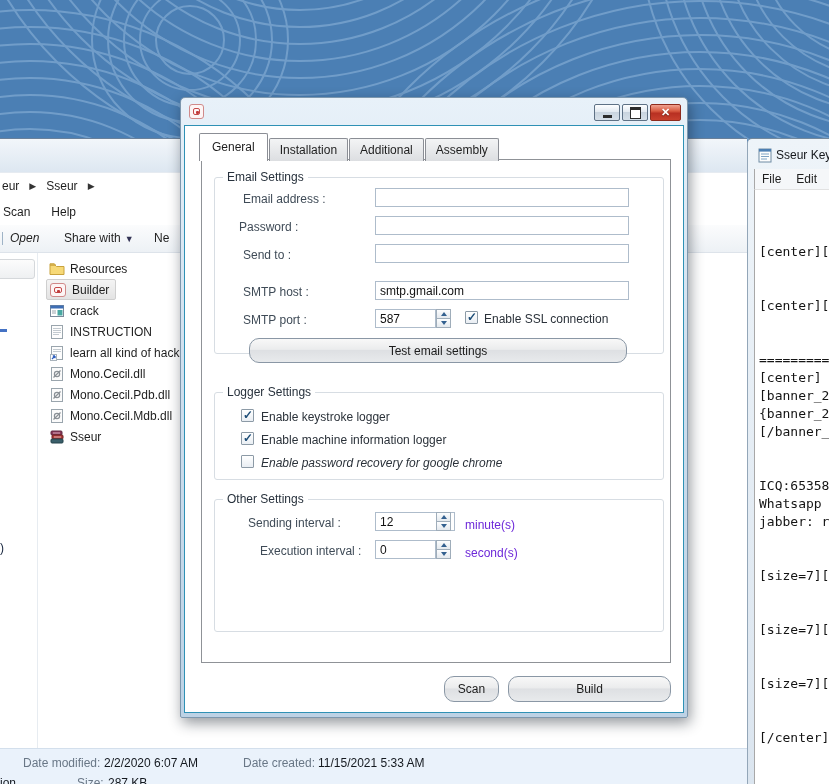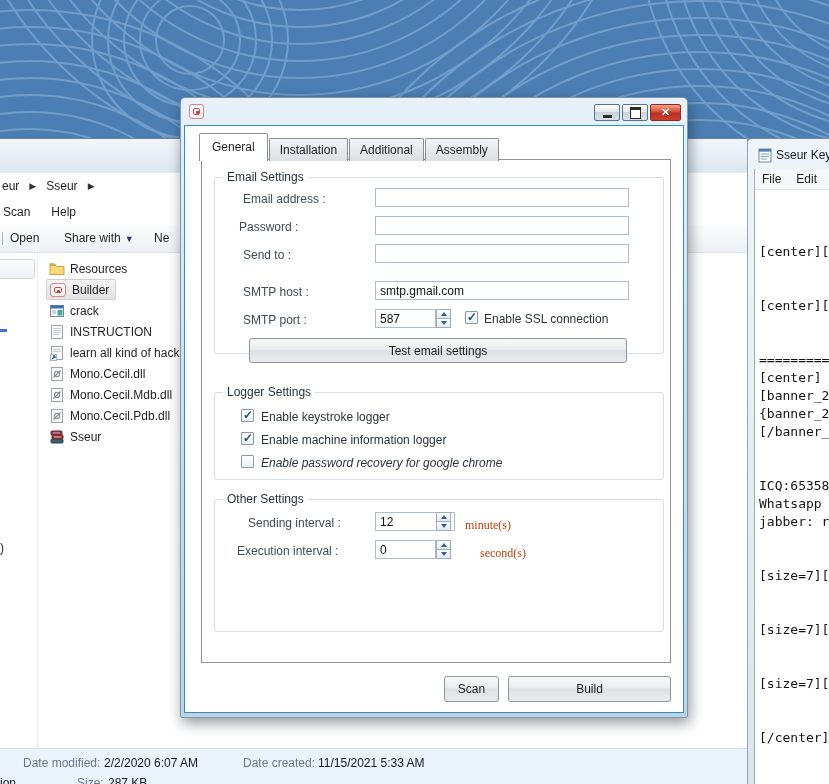--- a/index.html
+++ b/index.html
@@ -54,30 +54,30 @@
   .btn-close::before { content:"✕"; color:#fff; font-size:11px; font-weight:bold; text-shadow:0 1px 1px rgba(0,0,0,.4); }
   .dlg-client { position:absolute; left:3px; right:3px; top:27px; bottom:4px; background:#fff; border:1px solid #2f91b5; }
   .tabs { position:absolute; left:14px; top:7px; display:flex; align-items:flex-end; z-index:3; }
   .tab { padding:4px 10px; background:linear-gradient(#f3f4f5,#dcdee1); border:1px solid #8b8e95; border-bottom:none; border-radius:2px 2px 0 0; margin-right:1px; position:relative; }
   .tab.on { background:#fff; padding:6px 12px 7px; z-index:4; }
   .tab-panel { position:absolute; left:16px; top:33px; width:470px; height:504px; border:1px solid #8f9297; background:#fff; z-index:2; }
   .group { position:absolute; border:1px solid #d7dde3; border-radius:3px; }
   .group-title { position:absolute; top:-8px; left:8px; background:#fff; padding:0 4px; color:#27313c; white-space:nowrap; }
   .f-label { position:absolute; color:#3f4b57; white-space:nowrap; }
   .tbox { position:absolute; height:19px; border:1px solid #aebccb; background:#fff; font:12px "Liberation Sans",sans-serif; padding:0 4px; color:#111; }
-  .btn { border:1px solid #8a97a5; border-radius:3px; background:linear-gradient(#f8f8f8,#ebeced 45%,#dee0e3 50%,#e8eaec); font:12px "Liberation Sans",sans-serif; display:flex; align-items:center; justify-content:center; color:#1c1c1c; position:absolute; }
+  .btn { border:1px solid #8a97a5; border-radius:10px; background:linear-gradient(#f8f8f8,#ebeced 45%,#dee0e3 50%,#e8eaec); font:12px "Liberation Sans",sans-serif; display:flex; align-items:center; justify-content:center; color:#1c1c1c; position:absolute; }
   .checkbox { position:absolute; width:13px; height:13px; border:1px solid #8c9aa6; background:linear-gradient(#fff,#e9eef3); border-radius:1px; }
   .checkbox.on::after { content:"✓"; position:absolute; left:1px; top:-2px; font-size:12px; font-weight:bold; color:#1d4d77; }
   .cb-label { position:absolute; color:#2b323a; white-space:nowrap; }
   .spin { position:absolute; width:15px; height:19px; display:flex; flex-direction:column; }
   .spin > div { flex:1; border:1px solid #9fadba; background:linear-gradient(#fcfdfe,#e4e9ee); display:flex; align-items:center; justify-content:center; }
   .spin > div + div { border-top:none; }
   .spin .up::after { content:""; border-left:3px solid transparent; border-right:3px solid transparent; border-bottom:4px solid #33608f; }
   .spin .dn::after { content:""; border-left:3px solid transparent; border-right:3px solid transparent; border-top:4px solid #33608f; }
-  .unit { position:absolute; color:#c2410c; white-space:nowrap;font-family:Liberation Serif, serif; }
+  .unit { position:absolute; color:#6d28d9; white-space:nowrap; }
 </style>
 </head>
 <body>
 
 <svg class="wallpaper" width="829" height="320" viewBox="0 0 829 320">
   <rect x="0" y="0" width="829" height="320" fill="#4b7fb4"></rect>
   <g fill="none" stroke="#7ea8d1" stroke-width="2" opacity="0.75">
     <circle cx="30" cy="330" r="150"></circle>
       <circle cx="30" cy="330" r="167"></circle>
       <circle cx="30" cy="330" r="184"></circle>
@@ -135,21 +135,21 @@
     <span class="crumb-arrow">▶</span>
   </div>
 
   <div class="exp-menubar">
     <span class="menu-item" style="margin-left:3px;">Scan</span>
     <span class="menu-item" style="margin-left:21px;">Help</span>
   </div>
 
   <div class="exp-toolbar">
     <span class="tb-sliver"></span>
-    <span class="tb-item" style="left:10px;">Open</span>
+    <span class="tb-item" style="left:10px;font-style:italic;">Open</span>
     <span class="tb-item" style="left:64px;"><span>Share with</span><span class="tb-arrow">▼</span></span>
     <span class="tb-item" style="left:154px;">Ne</span>
   </div>
 
   <div class="exp-body">
     <div class="nav-stub"></div>
     <div class="nav-dash"></div>
     <span class="nav-paren">)</span>
     <div class="nav-divider"></div>
 
@@ -202,29 +202,29 @@
             <line x1="4.5" y1="11.5" x2="11.5" y2="4.5" stroke="#8a9096" stroke-width="1.2"></line>
           </svg>
         <span class="file-label">Mono.Cecil.dll</span>
       </div>
       <div class="file-row">
         <svg class="fi" viewBox="0 0 16 16">
             <rect x="2.5" y="1.5" width="11" height="13" fill="#fbfbfb" stroke="#9aa5ad"></rect>
             <circle cx="8" cy="8" r="2.6" fill="none" stroke="#8a9096" stroke-width="1.2"></circle>
             <line x1="4.5" y1="11.5" x2="11.5" y2="4.5" stroke="#8a9096" stroke-width="1.2"></line>
           </svg>
-        <span class="file-label">Mono.Cecil.Mdb.dll</span>
+        <span class="file-label">Mono.Cecil.Pdb.dll</span>
       </div>
       <div class="file-row">
         <svg class="fi" viewBox="0 0 16 16">
             <rect x="2.5" y="1.5" width="11" height="13" fill="#fbfbfb" stroke="#9aa5ad"></rect>
             <circle cx="8" cy="8" r="2.6" fill="none" stroke="#8a9096" stroke-width="1.2"></circle>
             <line x1="4.5" y1="11.5" x2="11.5" y2="4.5" stroke="#8a9096" stroke-width="1.2"></line>
           </svg>
-        <span class="file-label">Mono.Cecil.Pdb.dll</span>
+        <span class="file-label">Mono.Cecil.Mdb.dll</span>
       </div>
       <div class="file-row">
         <svg class="fi" viewBox="0 0 16 16">
             <rect x="2" y="2" width="11" height="4" rx="1" fill="#8c3b5a" stroke="#5e2740"></rect>
             <rect x="3" y="6" width="11" height="4" rx="1" fill="#b03a3a" stroke="#702121"></rect>
             <rect x="2" y="10" width="12" height="4" rx="1" fill="#3a5f6a" stroke="#24424a"></rect>
             <line x1="4" y1="4" x2="11" y2="4" stroke="#d8a9bb"></line>
             <line x1="5" y1="8" x2="12" y2="8" stroke="#e3b3b3"></line>
           </svg>
         <span class="file-label">Sseur</span>
@@ -340,27 +340,27 @@
 
       <div class="group" style="left:12px;top:339px;width:450px;height:133px;">
         <span class="group-title">Other Settings</span>
         <span class="f-label" style="left:33px;top:16px;">Sending interval :</span>
         <input class="tbox" style="left: 160px; top: 12px; width: 80px;" value="12">
         <span class="spin" style="left:221px;top:12px;">
             <div class="up"></div>
             <div class="dn"></div>
           </span>
         <span class="unit" style="left:250px;top:18px;">minute(s)</span>
-        <span class="f-label" style="left:22px;top:44px;">Execution interval :</span>
+        <span class="f-label" style="left:45px;top:44px;">Execution interval :</span>
         <input class="tbox" style="left: 160px; top: 40px; width: 61px;" value="0">
         <span class="spin" style="left:221px;top:40px;">
             <div class="up"></div>
             <div class="dn"></div>
           </span>
-        <span class="unit" style="left:250px;top:46px;margin-left:15px;">second(s)</span>
+        <span class="unit" style="left:250px;top:46px;">second(s)</span>
       </div>
     </div>
 
     <div class="btn" style="left:259px;top:550px;width:55px;height:26px;">
         <span>Scan</span>
       </div>
     <div class="btn" style="left:323px;top:550px;width:163px;height:26px;">
         <span>Build</span>
       </div>
   </div>

